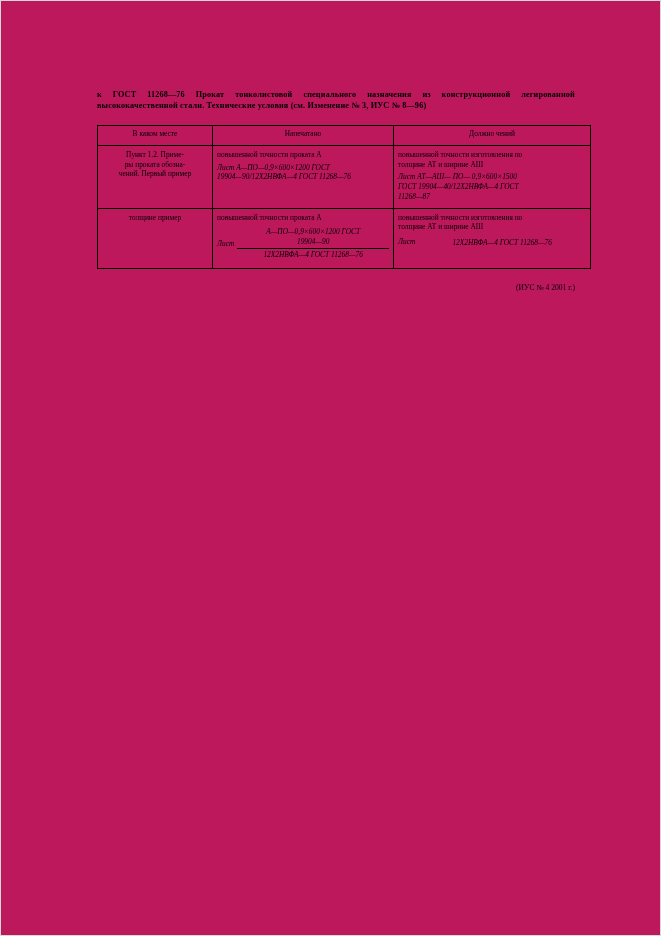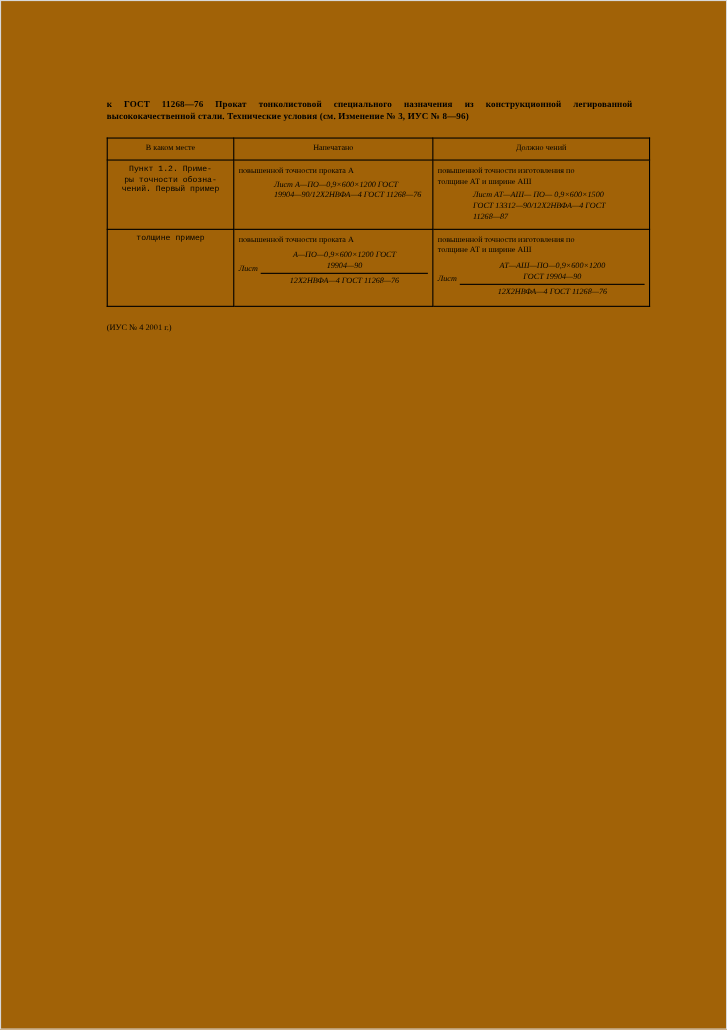--- a/index.html
+++ b/index.html
@@ -14,21 +14,21 @@
     color: #000000;
     position: relative;
   }
   .page {
     position: absolute;
     left: 0; top: 0;
     width: 661px;
     height: 936px;
     box-sizing: border-box;
     border: 1px solid #d8d8d8;
-    background: #a16207;
+    background: #be185d;
   }
   .content {
     position: absolute;
     left: 96px;
     top: 88px;
     width: 478px;
   }
   .heading {
     font-size: 8.2px;
     line-height: 11px;
@@ -60,21 +60,21 @@
   }
   .col1 { width: 110px; }
   .col2 { width: 176px; }
   .col3 { width: 192px; }
 
   .cell {
     padding: 4px 4px 6px 4px;
     font-size: 7.4px;
     line-height: 9.6px;
   }
-  .cell.c1 { text-align: center; font-family: Liberation Mono, monospace; }
+  .cell.c1 { text-align: center; }
   .ital {
     font-style: italic;
   }
 
   
   .frac {
     display: table;
     margin: 5px 0 2px 0;
     width: 100%;
   }
@@ -104,28 +104,27 @@
     font-size: 7.4px;
     line-height: 10px;
     padding: 1px 2px 0 2px;
   }
   .inline-form {
     font-style: italic;
     font-size: 7.4px;
     line-height: 9.8px;
     display: block;
     margin-top: 3px;
-    margin-left: 32px;
   }
   .blk {
     display: block;
   }
   .footer-note {
     margin-top: 14px;
-    text-align: left;
+    text-align: right;
     font-size: 7.6px;
   }
 </style>
 </head>
 <body>
 
 <div class="page">
   <div class="content">
 
     <div class="heading">
@@ -140,42 +139,42 @@
           <th class="col1">В каком месте</th>
           <th class="col2">Напечатано</th>
           <th class="col3">Должно чений</th>
         </tr>
       </thead>
       <tbody>
         <tr>
           <td class="col1">
             <div class="cell c1">
               <span class="blk">Пункт 1.2. Приме-</span>
-              <span class="blk">ры точности обозна-</span>
+              <span class="blk">ры проката обозна-</span>
               <span class="blk">чений. Первый пример</span>
             </div>
           </td>
           <td class="col2">
             <div class="cell">
               <span class="blk">повышенной точности проката А</span>
               <span class="inline-form">
                 <span class="ital">Лист</span>
                 <span class="ital">А—ПО—0,9×600×1200  ГОСТ</span>
                 <span class="blk ital">19904—90/12Х2НВФА—4 ГОСТ 11268—76</span>
               </span>
             </div>
           </td>
           <td class="col3">
             <div class="cell">
               <span class="blk">повышенной точности изготовления по</span>
               <span class="blk">толщине АТ и ширине АШ</span>
               <span class="inline-form">
                 <span class="ital">Лист</span>
                 <span class="ital">АТ—АШ— ПО— 0,9×600×1500</span>
-                <span class="blk ital">ГОСТ  13312—90/12Х2НВФА—4  ГОСТ</span>
+                <span class="blk ital">ГОСТ  19904—40/12Х2НВФА—4  ГОСТ</span>
                 <span class="blk ital">11268—87</span>
               </span>
             </div>
           </td>
         </tr>
 
         <tr>
           <td class="col1">
             <div class="cell c1">
               <span class="blk">толщине пример</span>
@@ -196,24 +195,20 @@
               </div>
             </div>
           </td>
           <td class="col3">
             <div class="cell">
               <span class="blk">повышенной точности изготовления по</span>
               <span class="blk">толщине АТ и ширине АШ</span>
               <div class="frac">
                 <div class="lbl">Лист</div>
                 <div class="stack">
-                  <div class="num">
-                    <span class="blk">АТ—АШ—ПО—0,9×600×1200</span>
-                    <span class="blk">ГОСТ 19904—90</span>
-                  </div>
                   <div class="den">12Х2НВФА—4 ГОСТ 11268—76</div>
                 </div>
               </div>
             </div>
           </td>
         </tr>
       </tbody>
     </table>
 
     <div class="footer-note">(ИУС № 4 2001 г.)</div>

